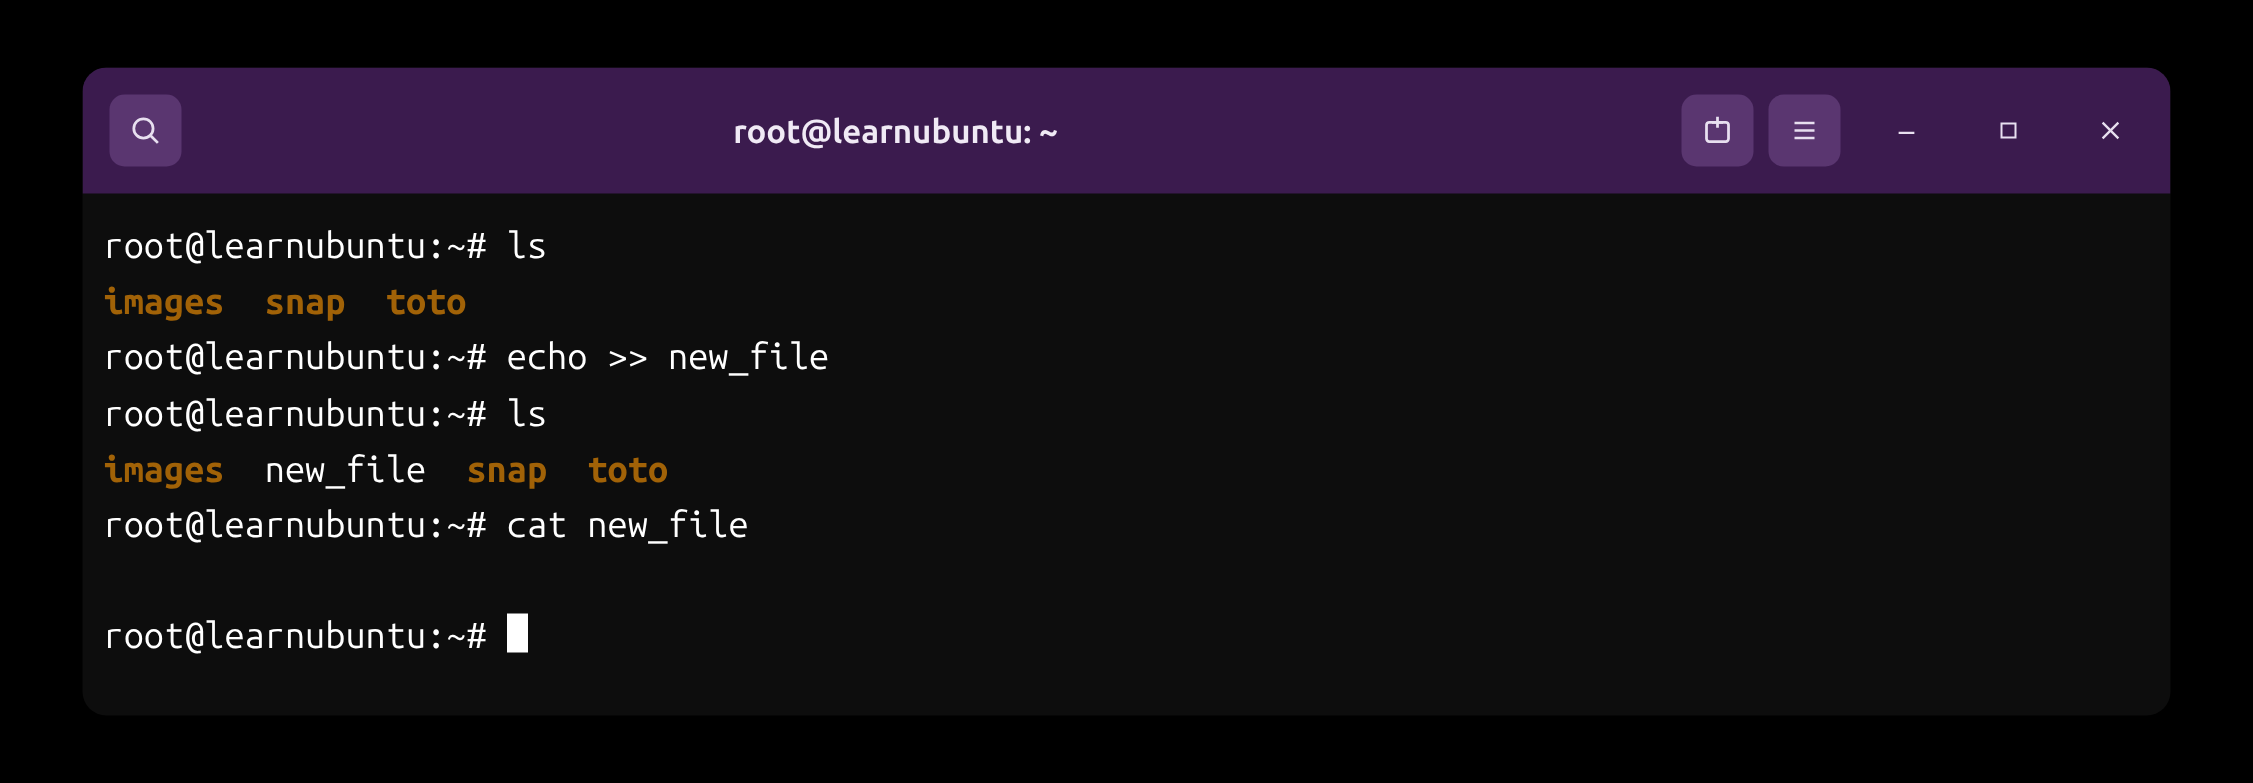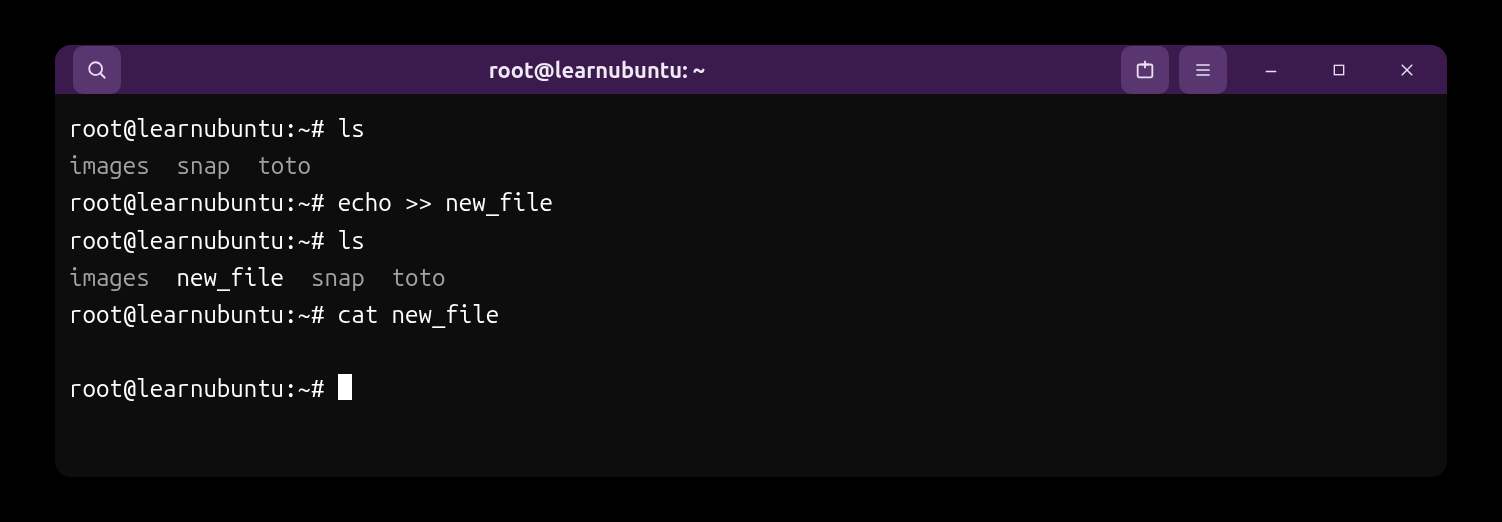--- a/index.html
+++ b/index.html
@@ -16,21 +16,21 @@
       width: 1392px;
       height: 432px;
       background: #0d0d0d;
       border-radius: 16px;
       overflow: hidden;
       display: flex;
       flex-direction: column;
     }
     .titlebar {
       background: #3b1b4e;
-      height: 49px;
+      height: 84px;
       display: flex;
       align-items: center;
       padding: 0 18px;
       gap: 10px;
     }
     .btn {
       background: #5a3670;
       border-radius: 10px;
       height: 48px;
       width: 48px;
@@ -66,21 +66,21 @@
     .winctl svg { stroke: #e8e0f0; fill: none; stroke-width: 2; }
     .terminal-body {
       flex: 1;
       padding: 16px 14px 14px 14px;
       font-size: 24px;
       line-height: 1.55;
       color: #ffffff;
       font-family: 'Ubuntu Mono', 'DejaVu Sans Mono', 'Consolas', monospace;
       white-space: pre;
     }
-    .dir { color: #a3a3a3; font-weight: 400; }
+    .dir { color: #a16207; font-weight: 700; }
     .cursor {
       display: inline-block;
       width: 14px;
       height: 26px;
       background: #ffffff;
       vertical-align: text-bottom;
       margin-bottom: 2px;
     }
   </style>
 </head>

